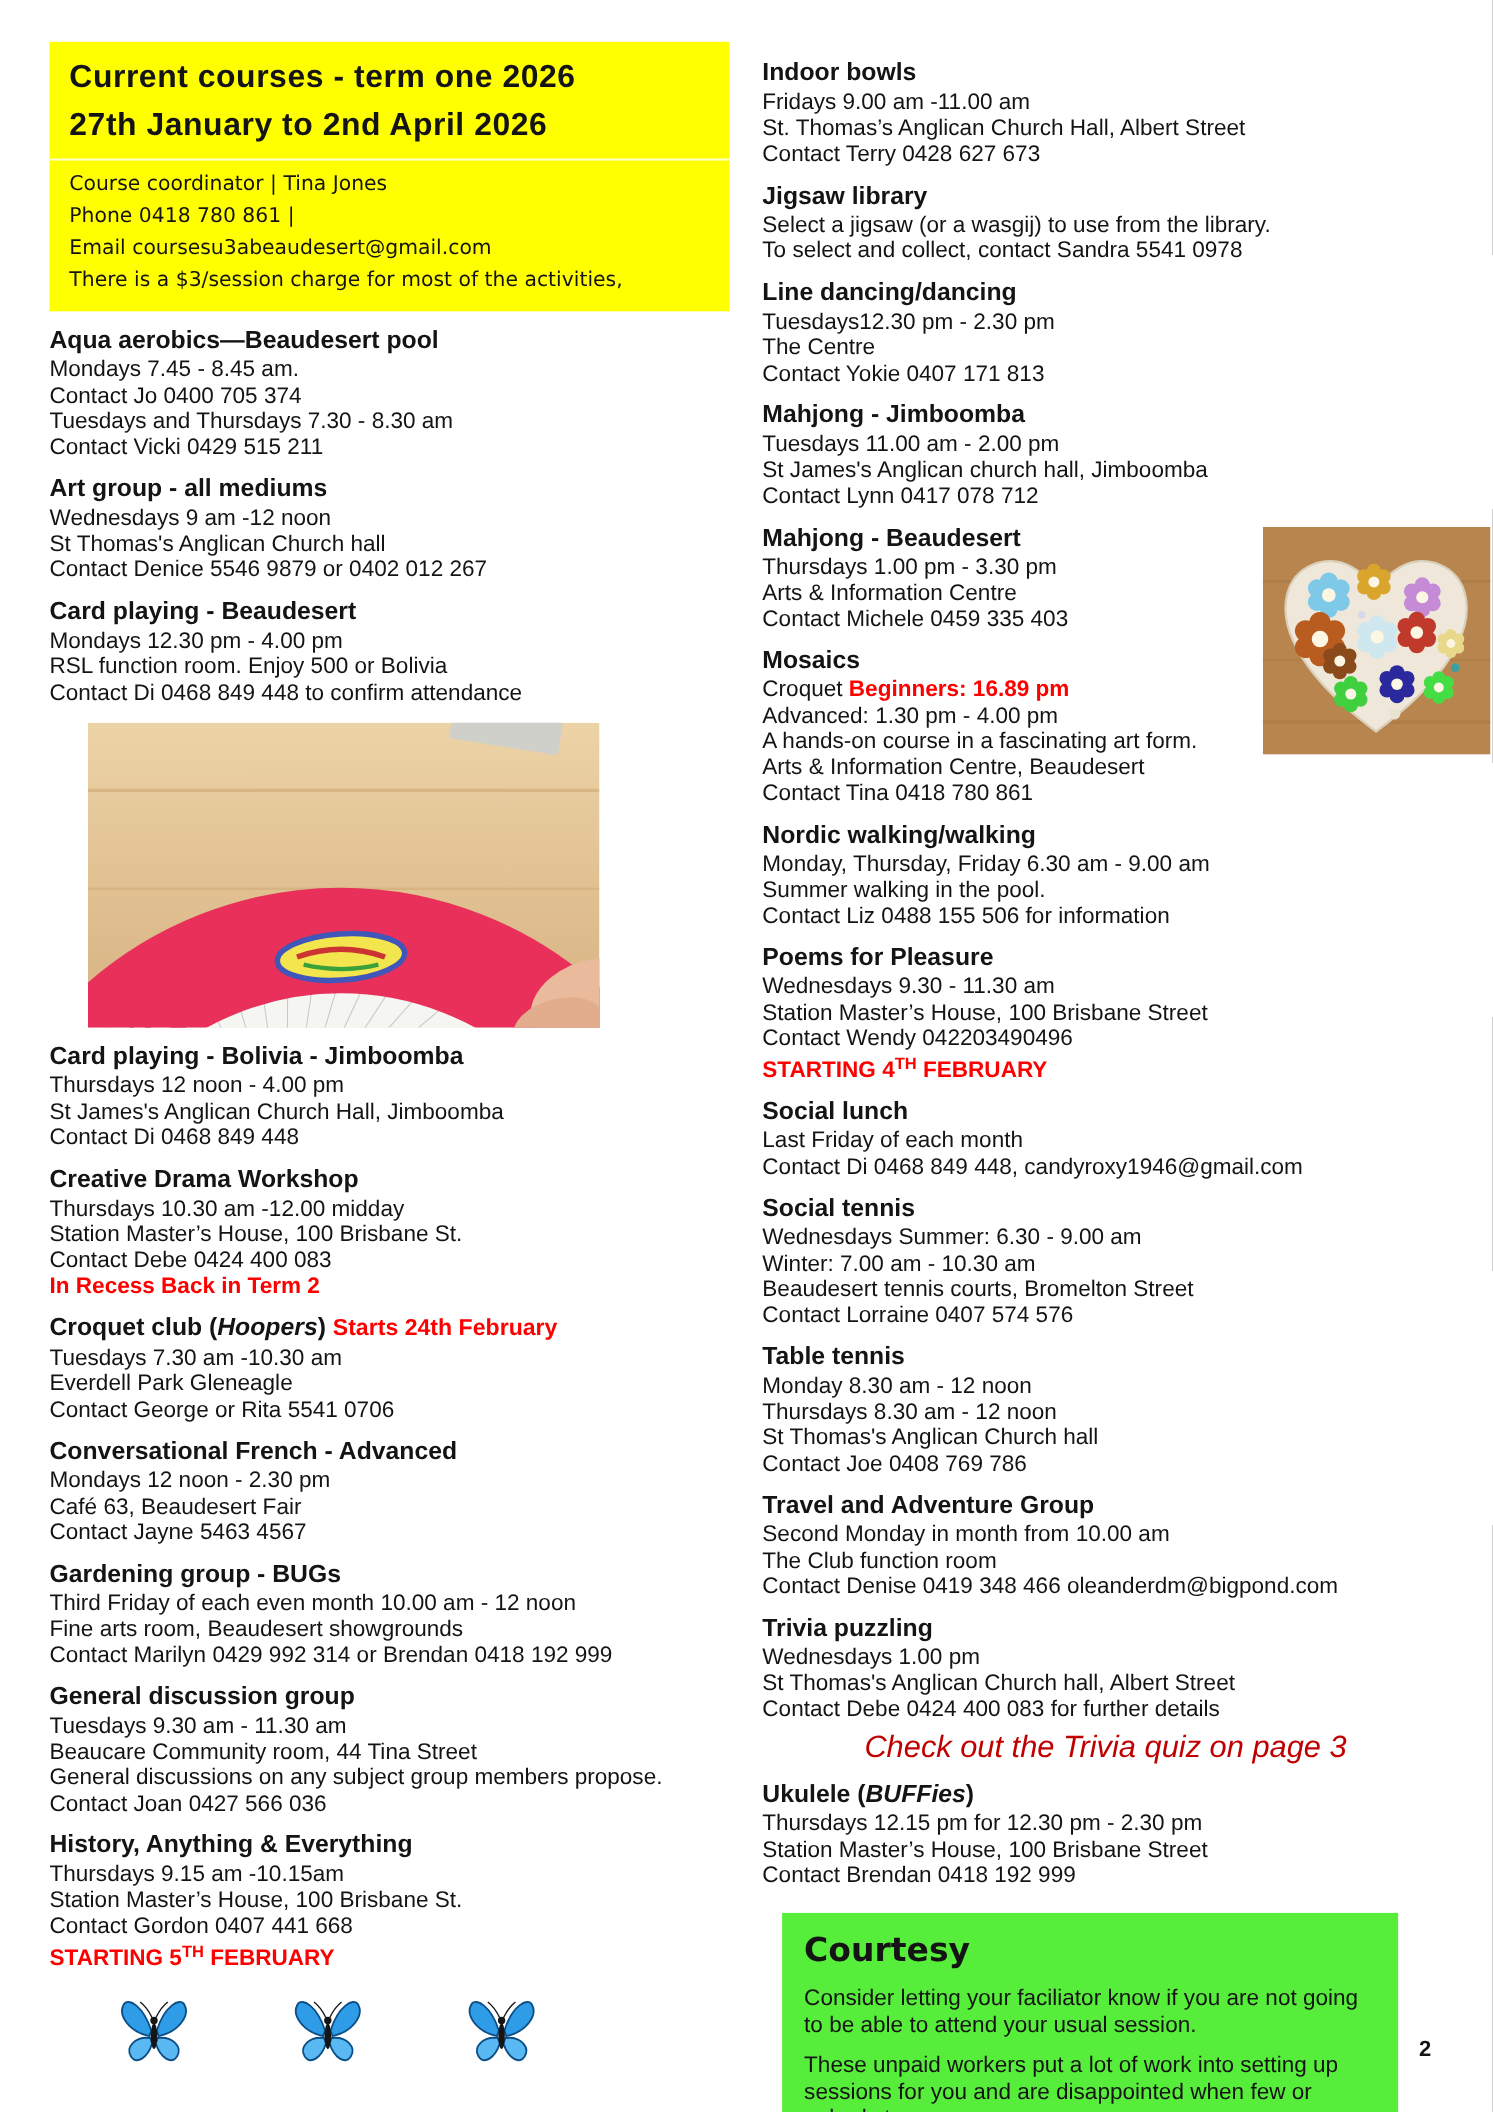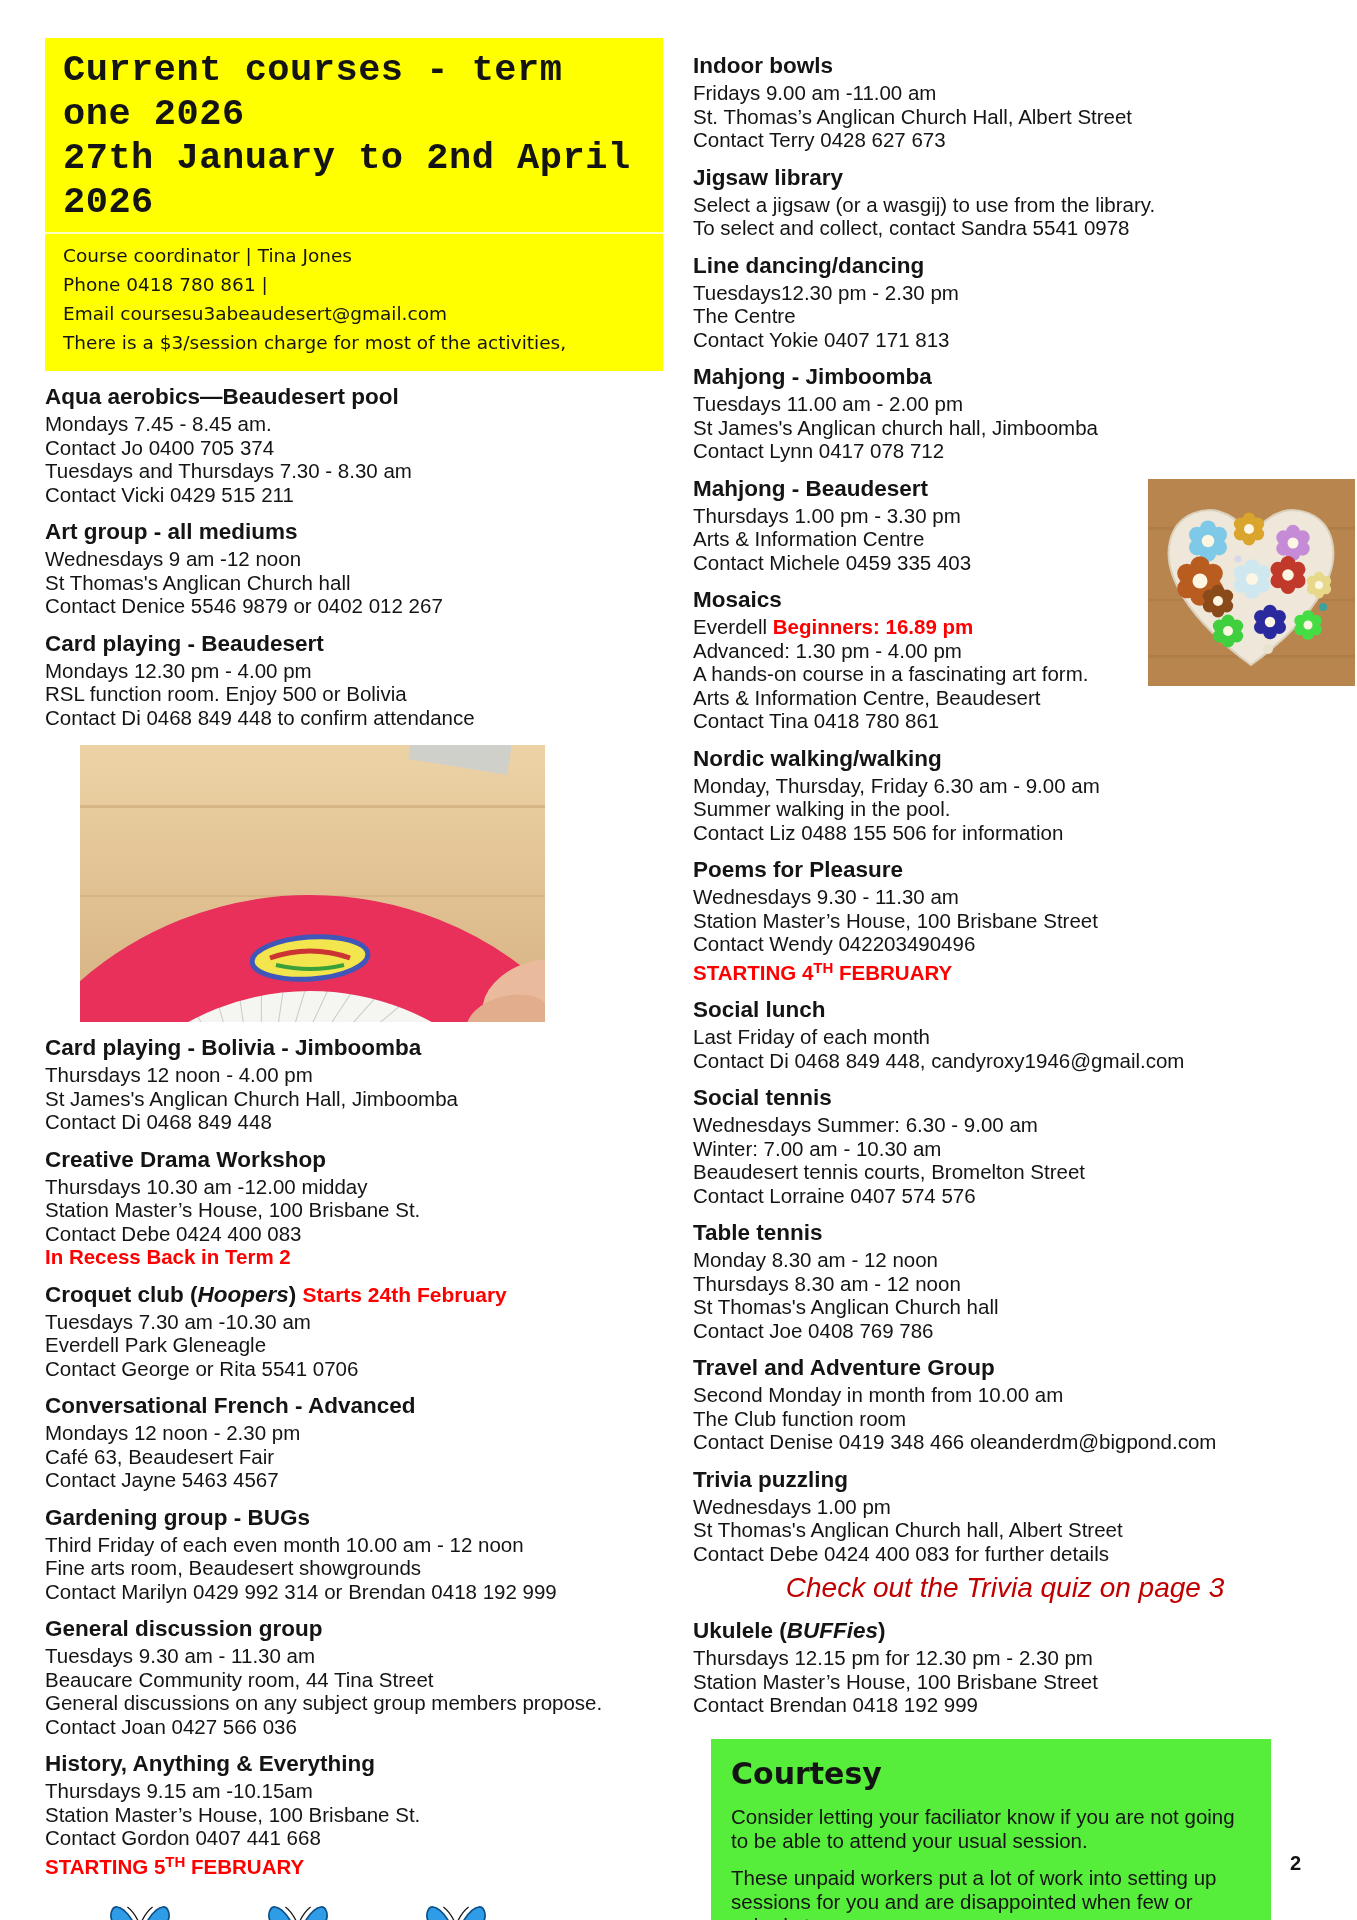--- a/index.html
+++ b/index.html
@@ -4,21 +4,21 @@
 <style>
   html,body{margin:0;padding:0;background:#9a9a9a;}
   .page{position:relative;width:1357px;height:1920px;background:#ffffff;margin:0 auto;
         font-family:"Liberation Sans",sans-serif;color:#141414;overflow:hidden;}
   .col{position:absolute;}
   #col-left{left:45px;top:38px;width:618px;}
   #col-right{left:693px;top:40px;width:624px;}
 
   
   .yellow-box{background:#FFFF00;padding:10px 18px 14px;}
-  .yb-title{font-family:Liberation Mono, monospace;font-weight:bold;font-size:37px;line-height:44px;letter-spacing:.5px;}
+  .yb-title{font-family:Liberation Sans, sans-serif;font-weight:bold;font-size:29px;line-height:44px;letter-spacing:.5px;}
   .yb-sep{border:none;border-top:2px solid #ffffc4;margin:8px -18px 7px;}
   .yb-info div{font-family:"DejaVu Sans",sans-serif;font-size:18.5px;line-height:29px;}
 
   
   .section .s-head{font-size:22.5px;line-height:26px;font-weight:bold;margin:13px 0 2px;}
   .s-line{font-size:20.5px;line-height:23.5px;}
   .sg-b{font-weight:bold;}
   .sg-bi{font-weight:bold;font-style:italic;}
   .sg-rb,.sg-rbh{color:#FF0000;font-weight:bold;}
   .sg-rbh{font-size:21px;text-align:center;}
@@ -314,21 +314,21 @@
           <div class="s-line"><span class="sg sg-n">Contact Lynn 0417 078 712</span></div>
         </div>
         <div class="section">
           <div class="s-head"><span class="sg sg-b">Mahjong - Beaudesert</span></div>
           <div class="s-line"><span class="sg sg-n">Thursdays 1.00 pm - 3.30 pm</span></div>
           <div class="s-line"><span class="sg sg-n">Arts &amp; Information Centre</span></div>
           <div class="s-line"><span class="sg sg-n">Contact Michele 0459 335 403</span></div>
         </div>
         <div class="section">
           <div class="s-head"><span class="sg sg-b">Mosaics</span></div>
-          <div class="s-line"><span class="sg sg-n">Everdell </span><span class="sg sg-rb">Beginners: 16.89 pm</span></div>
+          <div class="s-line"><span class="sg sg-n">Croquet </span><span class="sg sg-rb">Beginners: 16.89 pm</span></div>
           <div class="s-line"><span class="sg sg-n">Advanced:  1.30 pm - 4.00 pm</span></div>
           <div class="s-line"><span class="sg sg-n">A hands-on course in a fascinating art form.</span></div>
           <div class="s-line"><span class="sg sg-n">Arts &amp; Information Centre, Beaudesert</span></div>
           <div class="s-line"><span class="sg sg-n">Contact Tina 0418 780 861</span></div>
         </div>
         <div class="section">
           <div class="s-head"><span class="sg sg-b">Nordic walking/walking</span></div>
           <div class="s-line"><span class="sg sg-n">Monday, Thursday, Friday 6.30 am - 9.00 am</span></div>
           <div class="s-line"><span class="sg sg-n">Summer walking in the pool.</span></div>
           <div class="s-line"><span class="sg sg-n">Contact Liz 0488 155 506 for information</span></div>

